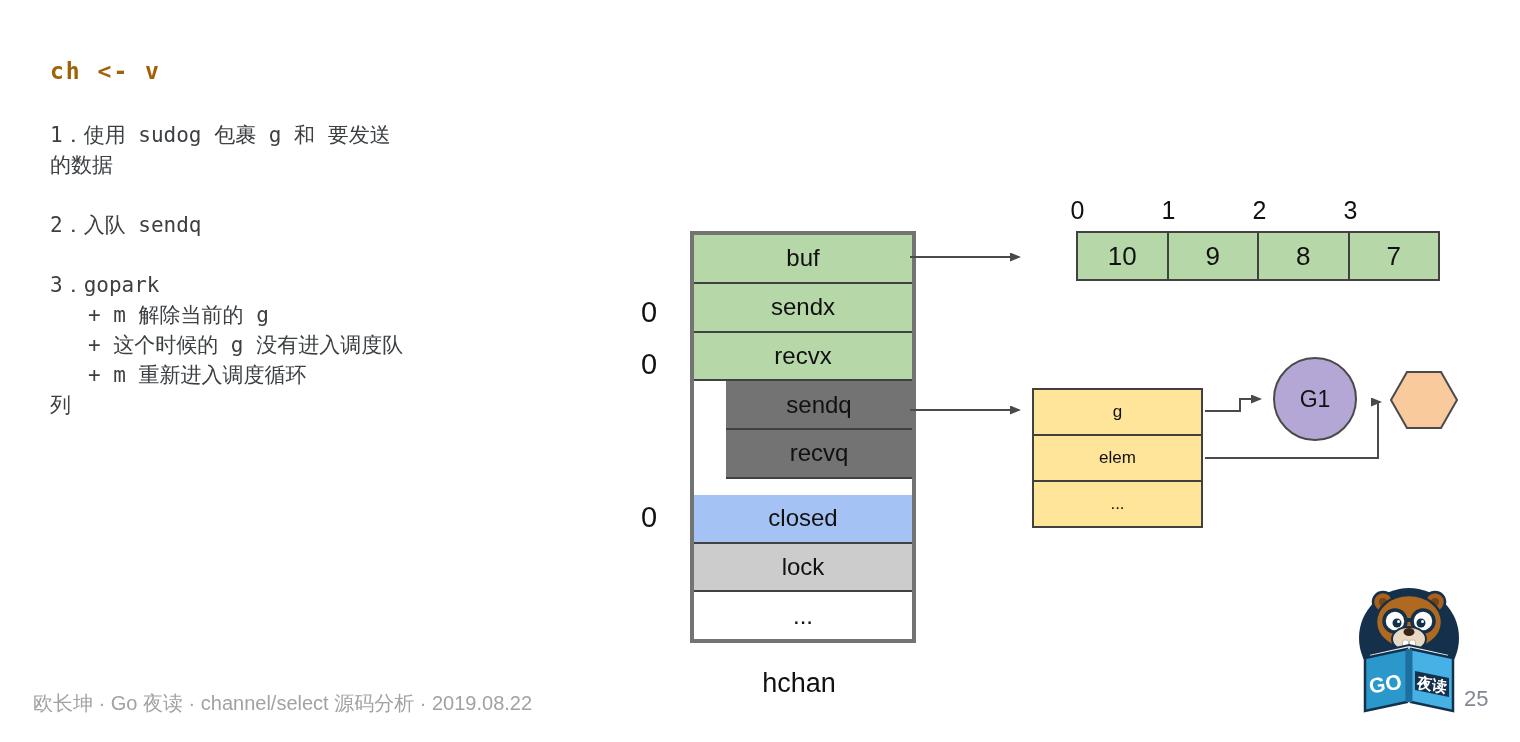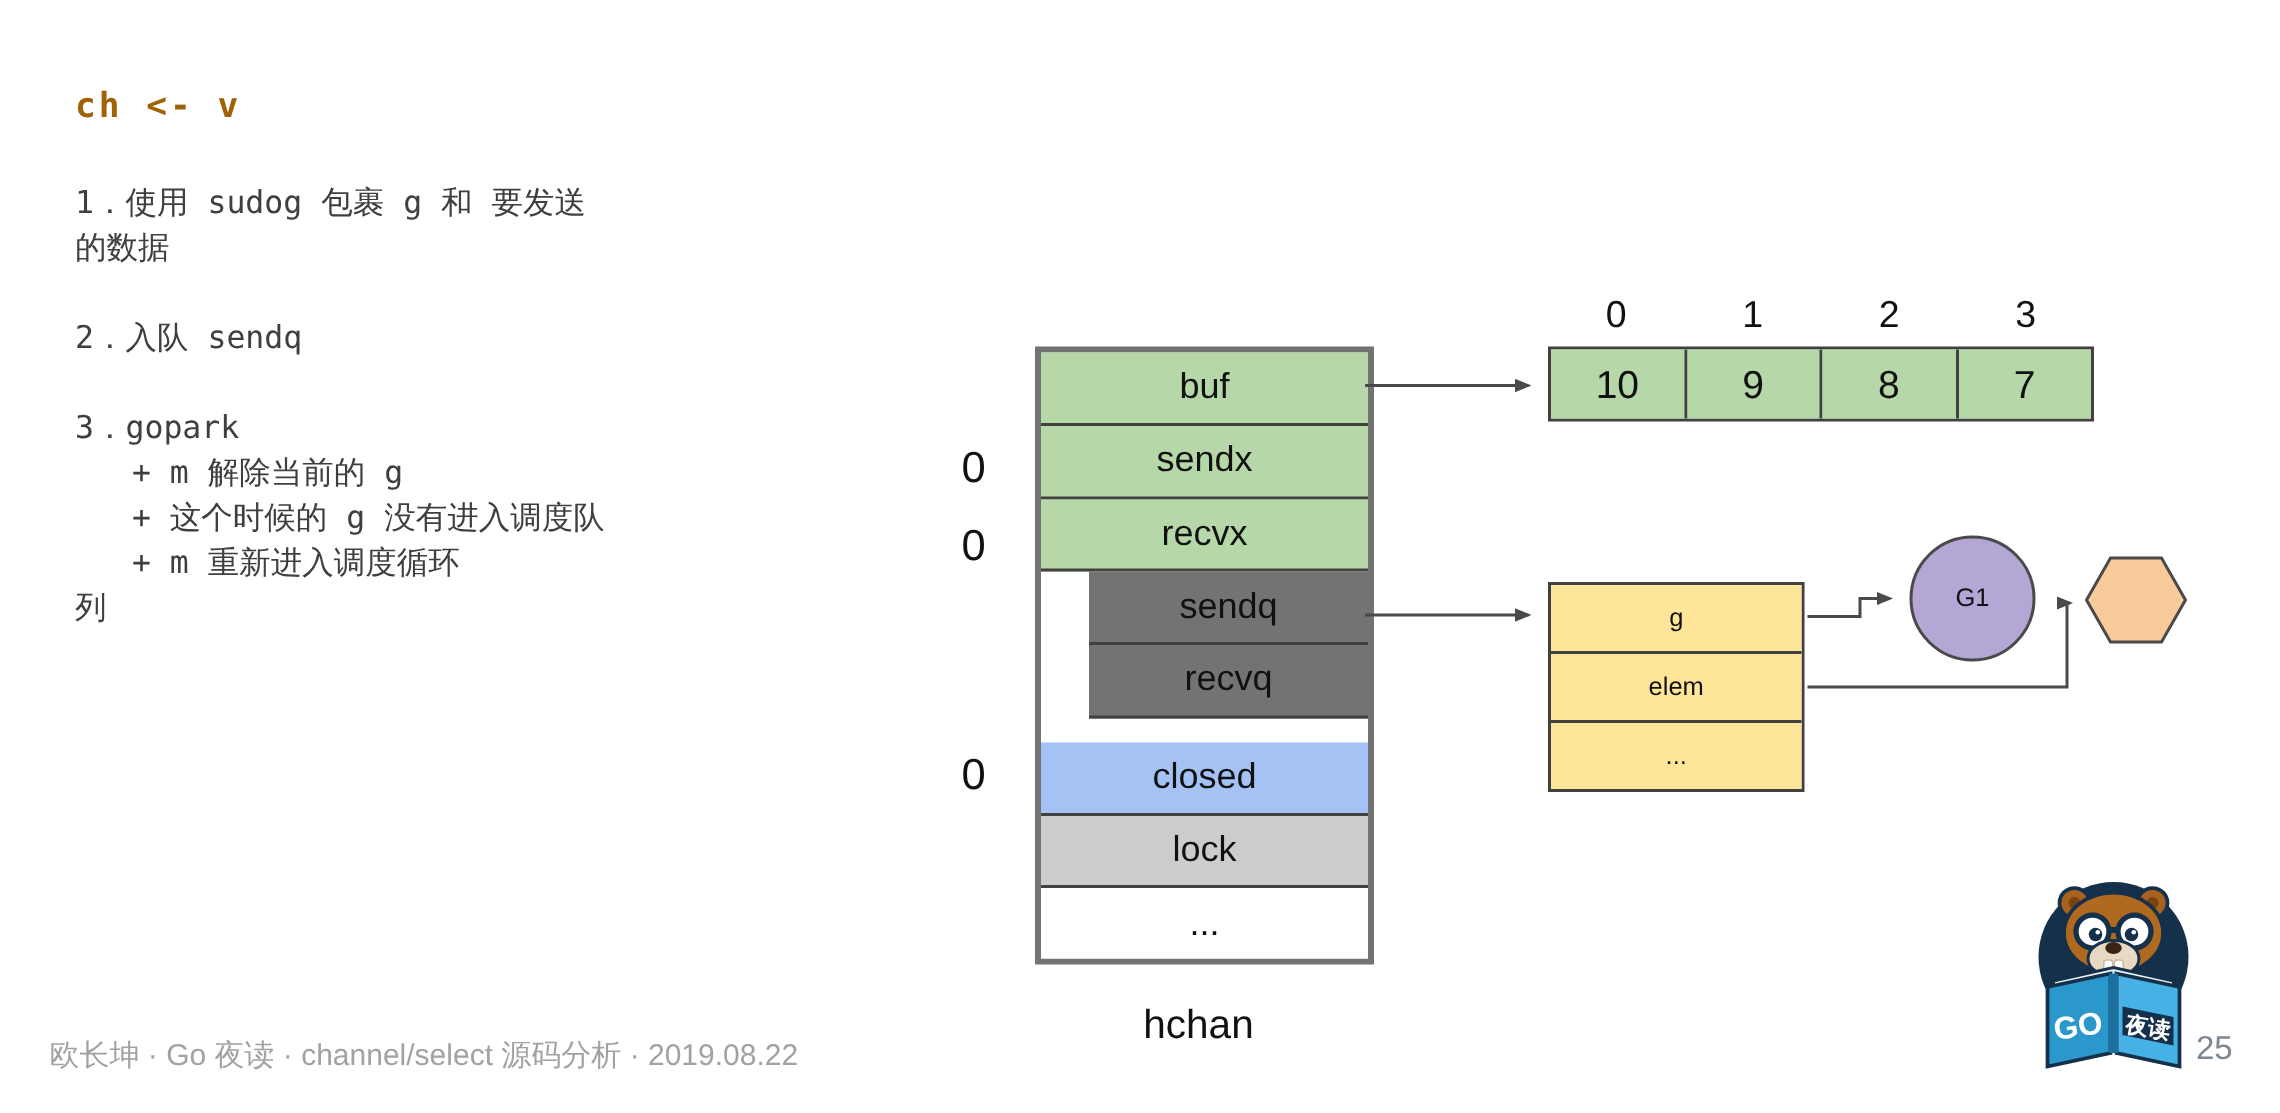--- a/index.html
+++ b/index.html
@@ -56,21 +56,21 @@
   }
   
   .buf-indices{
     position:absolute;left:1032px;top:196px;width:364px;
     display:flex;
   }
   .buf-indices .idx{
     width:91px;text-align:center;font-size:25px;color:#111;
   }
   .buf-array{
-    position:absolute;left:1032px;top:231px;
+    position:absolute;left:1076px;top:231px;
     display:flex;border:2px solid #414141;box-sizing:border-box;
     height:50px;width:364px;
   }
   .buf-cell{
     flex:1;display:flex;align-items:center;justify-content:center;
     background:#b6d7a8;font-size:26px;color:#111;
     border-right:2px solid #414141;
   }
   .buf-cell:last-child{border-right:none;}
   
@@ -85,21 +85,21 @@
     border-bottom:2px solid #414141;
     font-size:17px;color:#111;background:#ffe599;
   }
   .srow:last-child{border-bottom:none;}
   
   .g1-circle{
     position:absolute;left:1273px;top:357px;width:84px;height:84px;
     border-radius:50%;background:#b4a7d6;border:2px solid #4a4a4a;
     box-sizing:border-box;
     display:flex;align-items:center;justify-content:center;
-    font-size:17px;color:#111;
+    font-size:23px;color:#111;
   }
   .hex-value{
     position:absolute;left:1391px;top:372px;width:66px;height:56px;
     display:flex;align-items:center;justify-content:center;
     font-size:24px;font-weight:bold;color:#111;
   }
   
   .overlay{
     position:absolute;left:0;top:0;width:1520px;height:742px;
     pointer-events:none;

